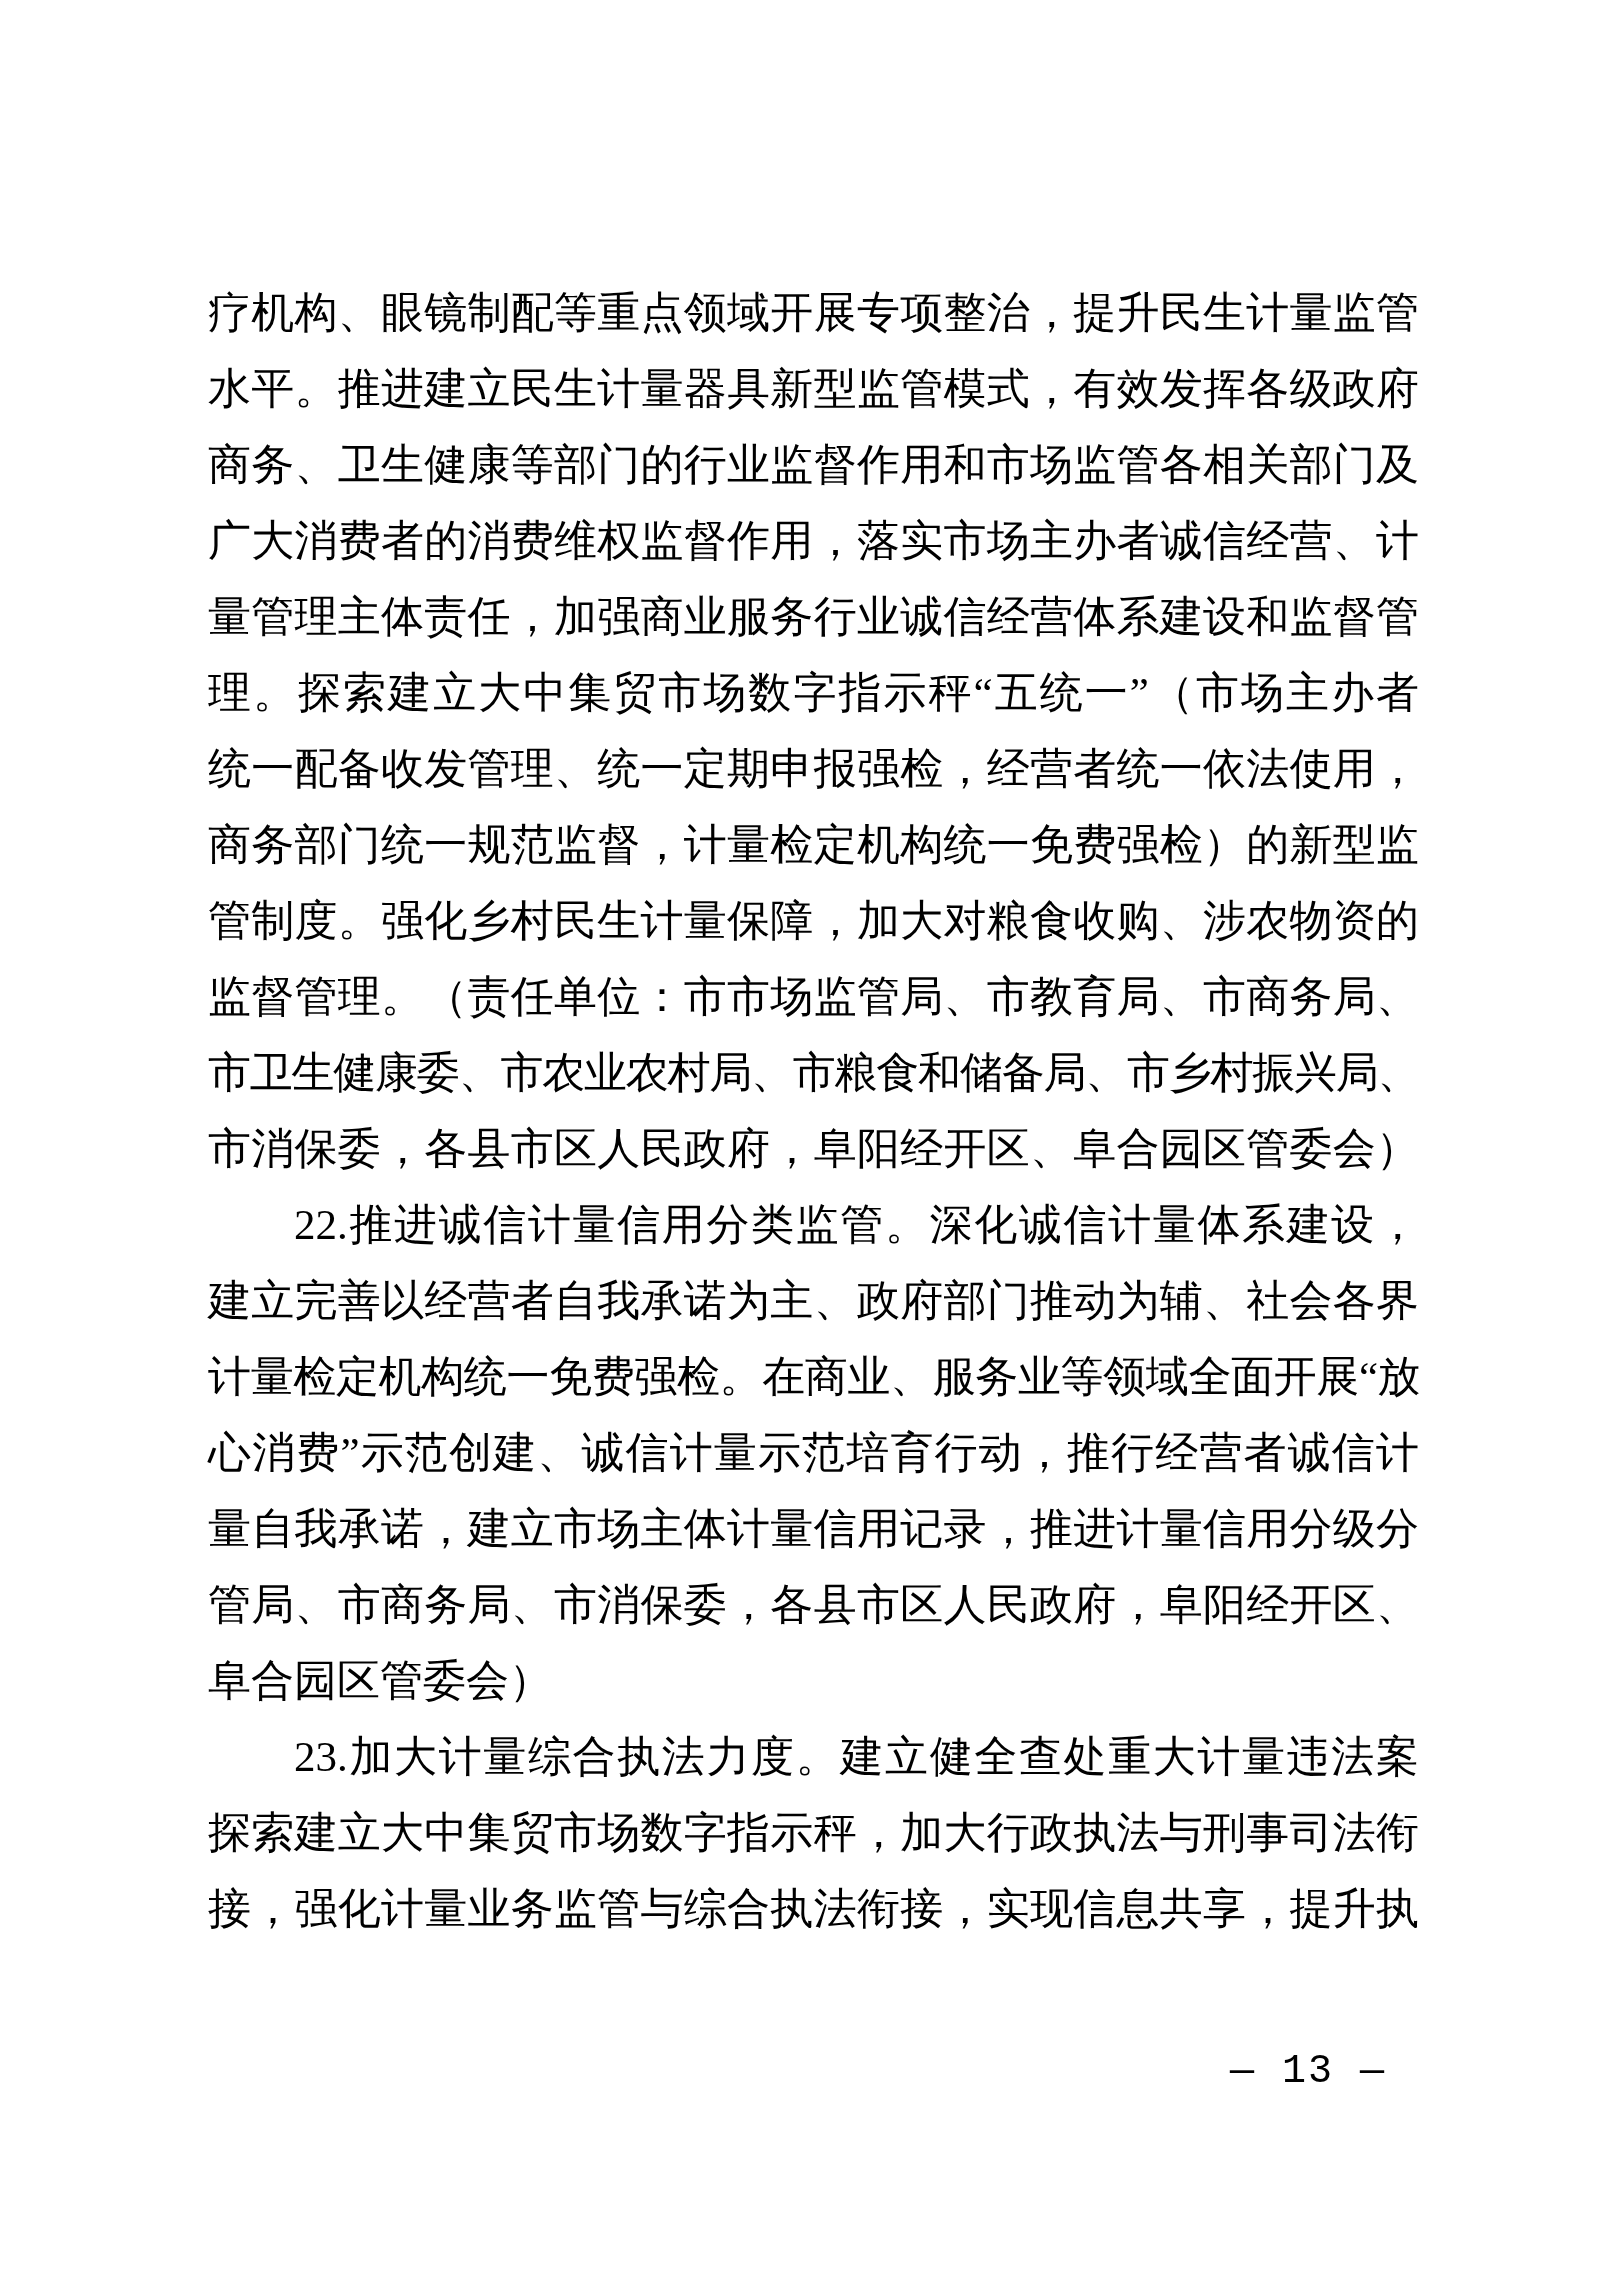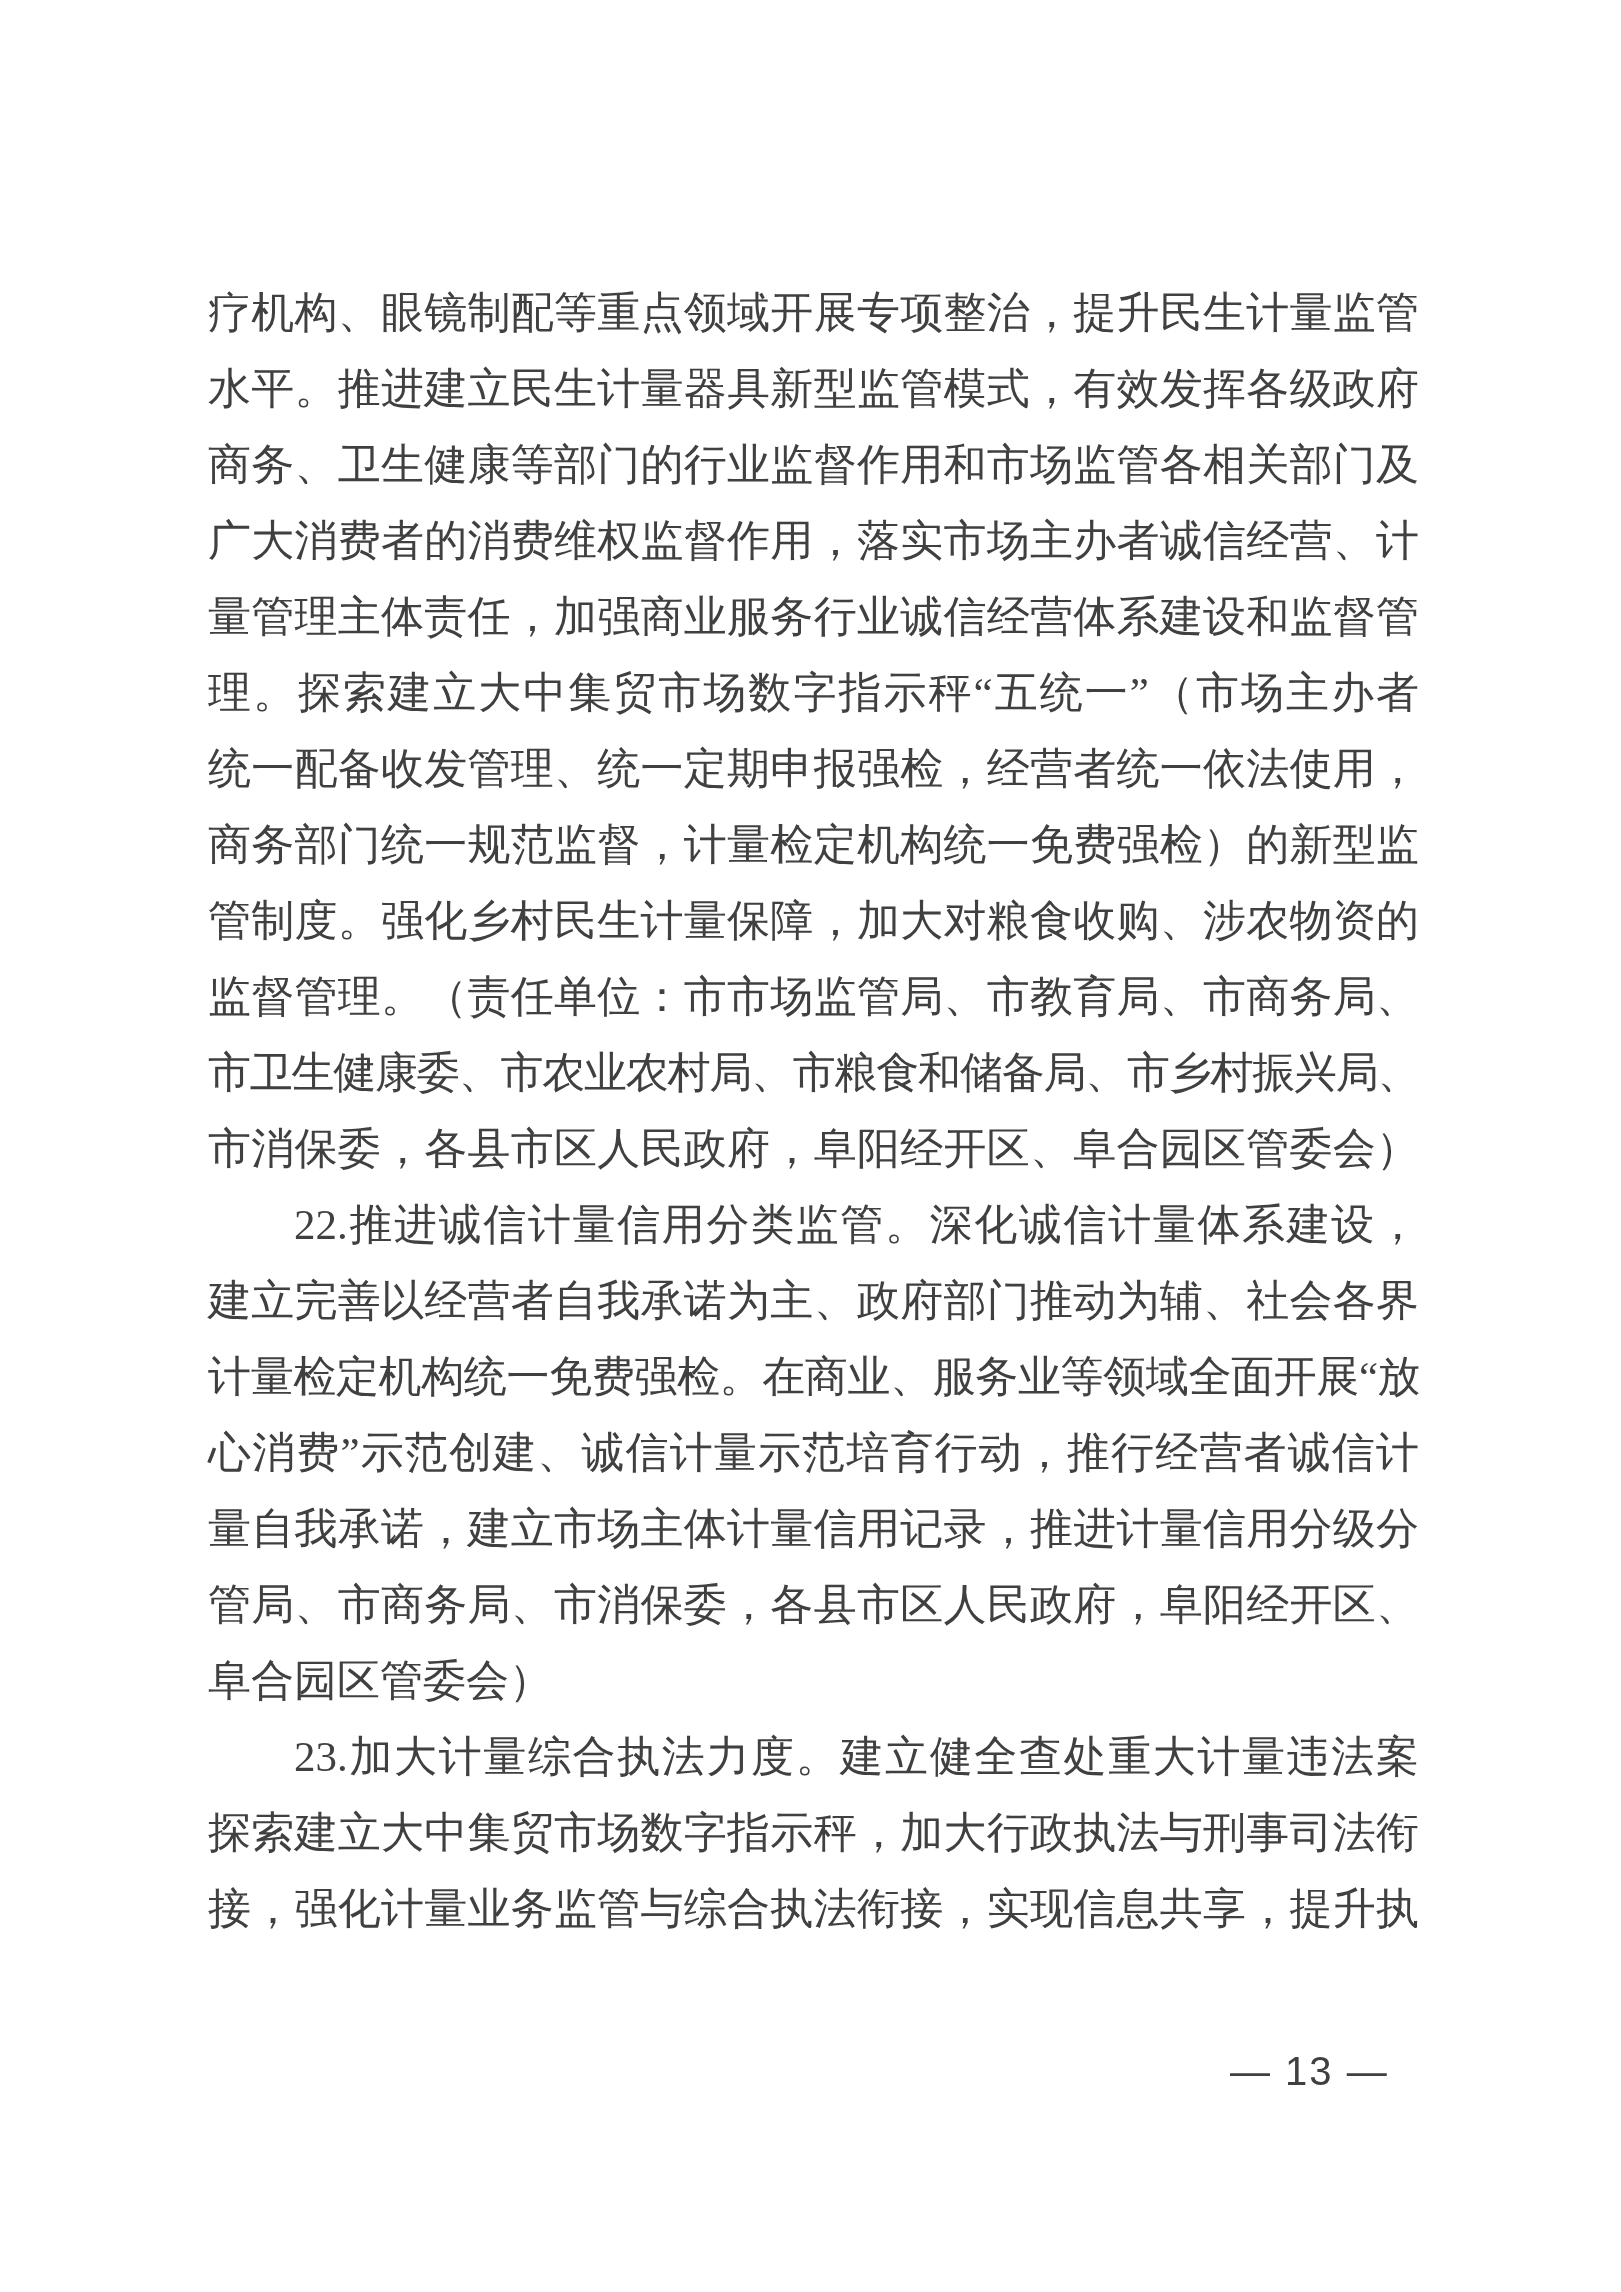--- a/index.html
+++ b/index.html
@@ -3,21 +3,21 @@
 <meta charset="utf-8">
 <style>
   html, body { margin: 0; padding: 0; background: #888; }
   .page {
     position: relative;
     width: 1621px;
     height: 2293px;
     margin: 0 auto;
     background: #ffffff;
     overflow: hidden;
-    color: #404040;
+    color: #000000;
     font-family: "Liberation Serif", serif;
   }
   .doc-body {
     position: absolute;
     left: 208px;
     top: 275px;
     width: 1211px;
     font-size: 43px;
     line-height: 76px;
   }
@@ -34,21 +34,21 @@
   
   .line.tight { letter-spacing: -1.6px; }
   .page-number {
     position: absolute;
     left: 1230px;
     top: 2050px;
     font-size: 40px;
     line-height: 43px;
     letter-spacing: 2px;
     white-space: nowrap;
-    font-family: Liberation Sans, sans-serif;
+    font-family: Liberation Mono, monospace;
   }
 </style>
 </head>
 <body>
 
 <div class="page">
   <div class="doc-body">
       <div class="line">疗机构、眼镜制配等重点领域开展专项整治，提升民生计量监管</div>
       <div class="line">水平。推进建立民生计量器具新型监管模式，有效发挥各级政府</div>
       <div class="line">商务、卫生健康等部门的行业监督作用和市场监管各相关部门及</div>

